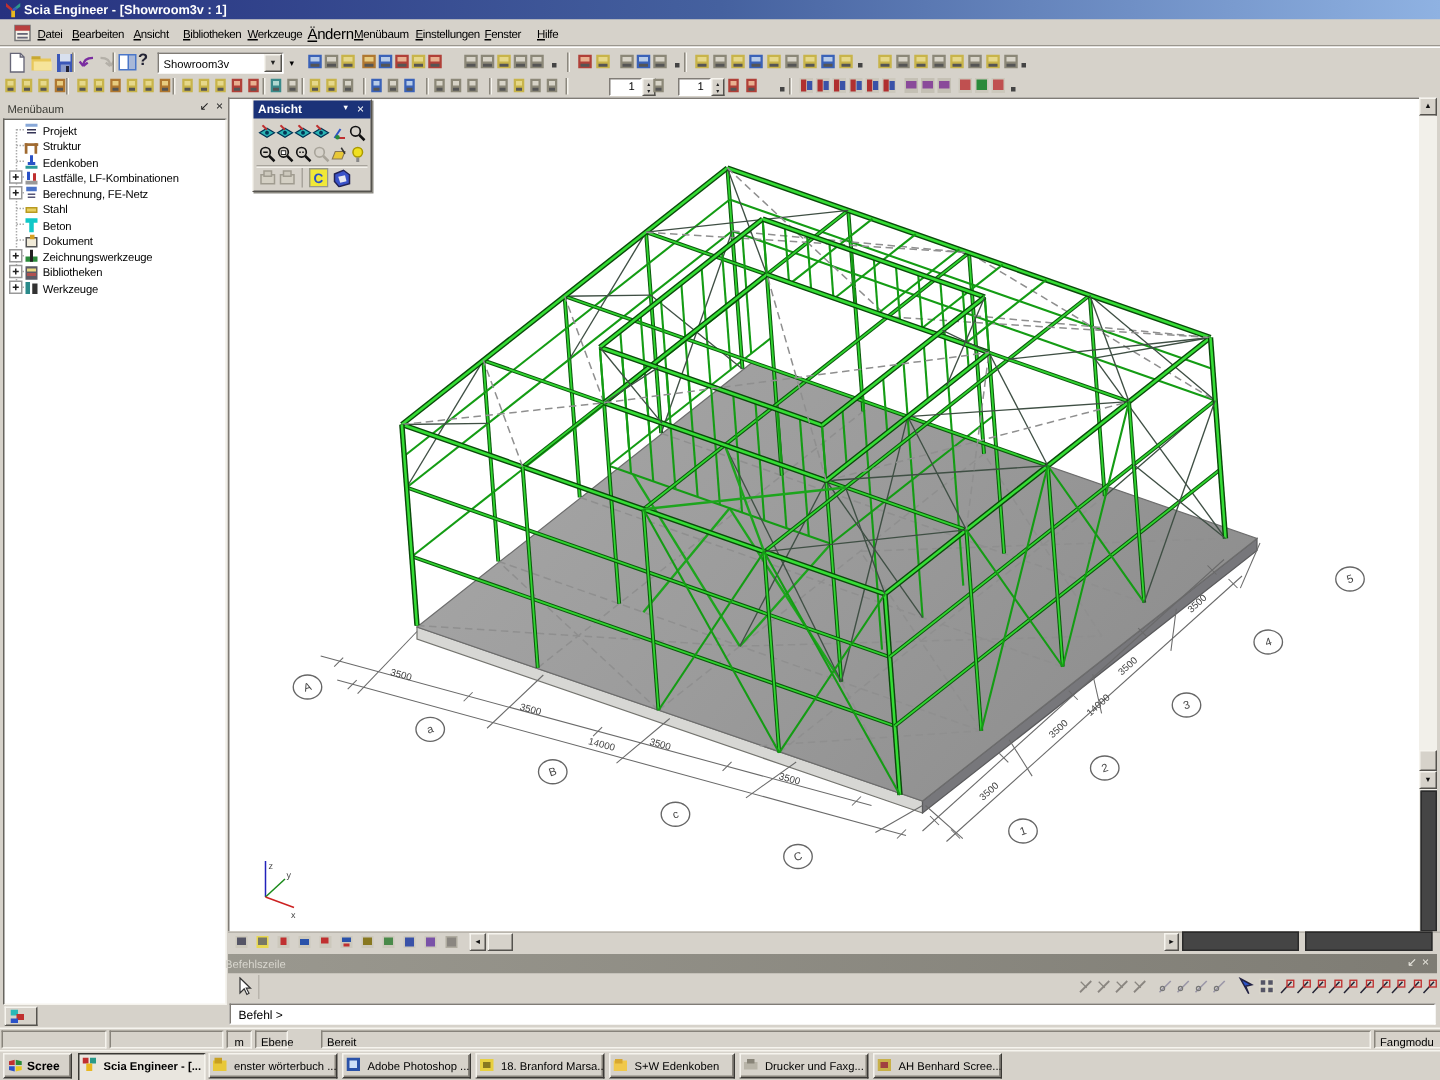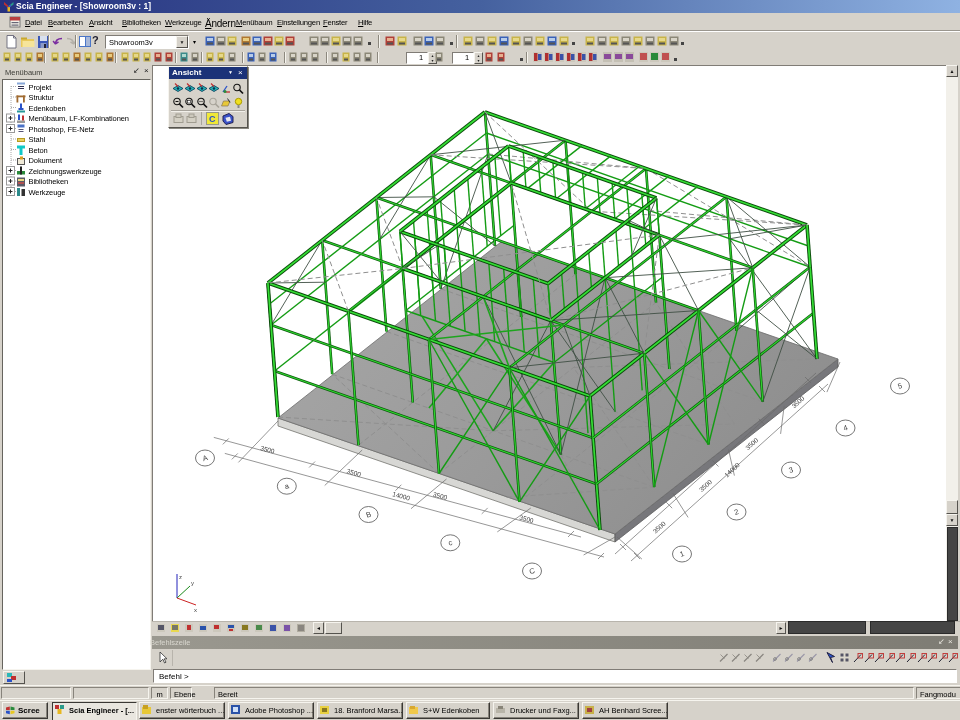--- a/index.html
+++ b/index.html
@@ -538,28 +538,28 @@
     <rect x="1" y="7.5" width="8" height="2" fill="#2a9a9a"></rect>
     <rect x="4" y="0.5" width="2" height="6" fill="#2a52c8"></rect>
     <rect x="2.5" y="5" width="5" height="2" fill="#2a52c8"></rect>
   </svg>
 <div class="a tx" style="left:28.5px;top:103.5px;font-size:7.5px;letter-spacing:-0.1px">Edenkoben</div>
 <svg class="a" style="left:16px;top:113.5px" width="10" height="10">
     <rect x="1" y="6.5" width="8" height="2.5" fill="#999"></rect>
     <rect x="2" y="0.5" width="2" height="5.5" fill="#2a52c8"></rect>
     <rect x="6" y="1.5" width="2" height="5" fill="#c03030"></rect>
   </svg>
-<div class="a tx" style="left:28.5px;top:114.0px;font-size:7.5px;letter-spacing:-0.1px">Menübaum, LF-Kombinationen</div>
+<div class="a tx" style="left:28.5px;top:114.0px;font-size:7.5px;letter-spacing:-0.1px">Lastfälle, LF-Kombinationen</div>
 <svg class="a" style="left:16px;top:124.0px" width="10" height="10">
     <rect x="1.5" y="0.5" width="7" height="9" fill="#fff"></rect>
     <rect x="1.5" y="0.5" width="7" height="3" fill="#4a72c8"></rect>
     <rect x="2.5" y="5" width="5" height="1" fill="#557"></rect>
     <rect x="2.5" y="7" width="5" height="1" fill="#557"></rect>
   </svg>
-<div class="a tx" style="left:28.5px;top:124.5px;font-size:7.5px;letter-spacing:-0.1px">Photoshop, FE-Netz</div>
+<div class="a tx" style="left:28.5px;top:124.5px;font-size:7.5px;letter-spacing:-0.1px">Berechnung, FE-Netz</div>
 <svg class="a" style="left:16px;top:134.5px" width="10" height="10">
     <rect x="1" y="3" width="8" height="4" fill="#b89a20"></rect>
     <rect x="2" y="4" width="6" height="2" fill="#e8d060"></rect>
   </svg>
 <div class="a tx" style="left:28.5px;top:135.0px;font-size:7.5px;letter-spacing:-0.1px">Stahl</div>
 <svg class="a" style="left:16px;top:145.0px" width="10" height="10">
     <rect x="1" y="0.5" width="8" height="3" fill="#10c8c8"></rect>
     <rect x="3.5" y="3" width="3" height="7" fill="#10c8c8"></rect>
   </svg>
 <div class="a tx" style="left:28.5px;top:145.5px;font-size:7.5px;letter-spacing:-0.1px">Beton</div>

